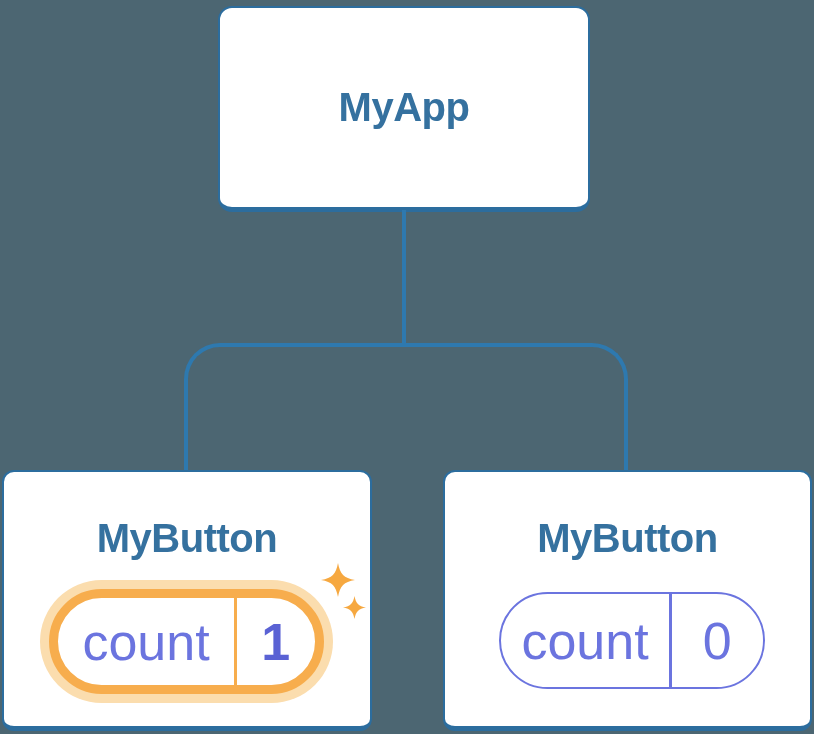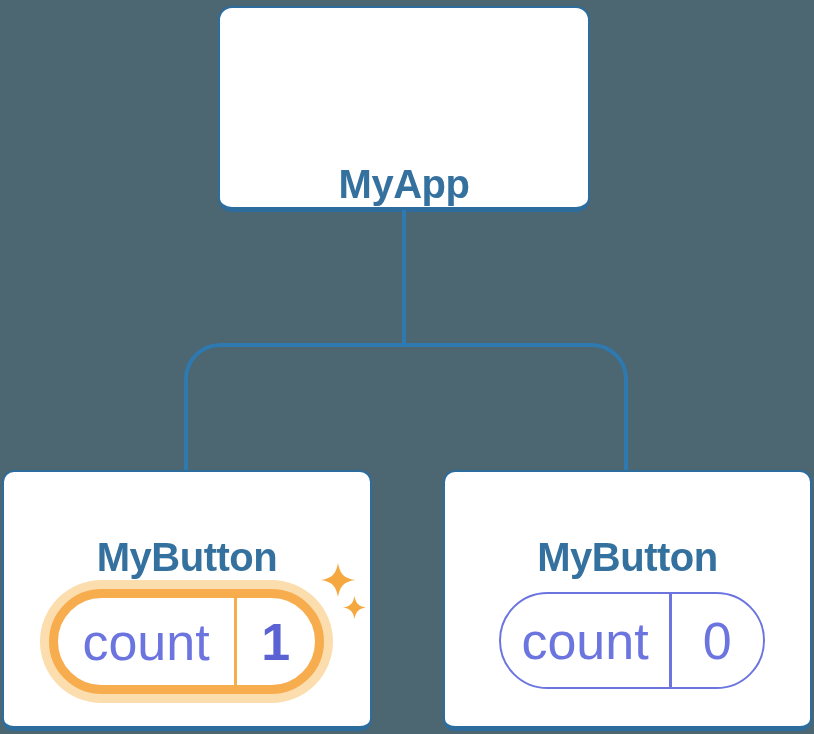--- a/index.html
+++ b/index.html
@@ -19,31 +19,31 @@
   body{font-family:"Liberation Sans","DejaVu Sans",sans-serif;background:var(--canvas-bg);}
   .canvas{position:relative;width:814px;height:734px;background:var(--canvas-bg);}
 
   .node-card{
     position:absolute;
     background:var(--card-bg);
     border:2px solid var(--card-border-blue);
     border-bottom-width:5px;
     border-radius:14px;
   }
-  .root-card{left:218px;top:6px;width:372px;height:206px;display:flex;align-items:flex-end;justify-content:center;}
+  .root-card{left:218px;top:6px;width:372px;height:206px;display:flex;align-items:center;justify-content:center;}
   .child-card{top:470px;width:370px;height:261px;border-radius:12px;}
   .child-card.left{left:2px;}
   .child-card.right{left:443px;width:369px;}
 
   .node-title{
     color:var(--title-blue);
     font-size:40px;font-weight:600;letter-spacing:-0.5px;
     text-align:center;white-space:nowrap;
   }
-  .child-title{position:absolute;left:0;right:0;top:44px;margin-top:19px;}
+  .child-title{position:absolute;left:0;right:0;top:44px;}
 
   
   .stem{
     position:absolute;left:402px;top:210px;width:4px;height:136px;
     background:var(--line-blue);
   }
   .branch{
     position:absolute;left:184px;top:343px;width:444px;height:130px;
     border:4px solid var(--line-blue);
     border-bottom:none;

